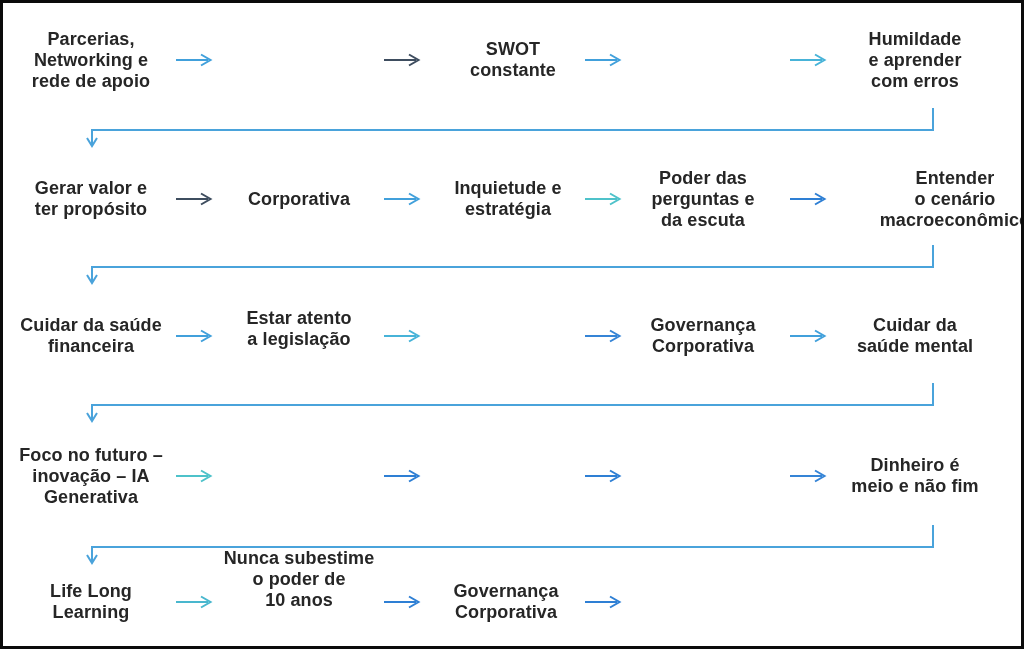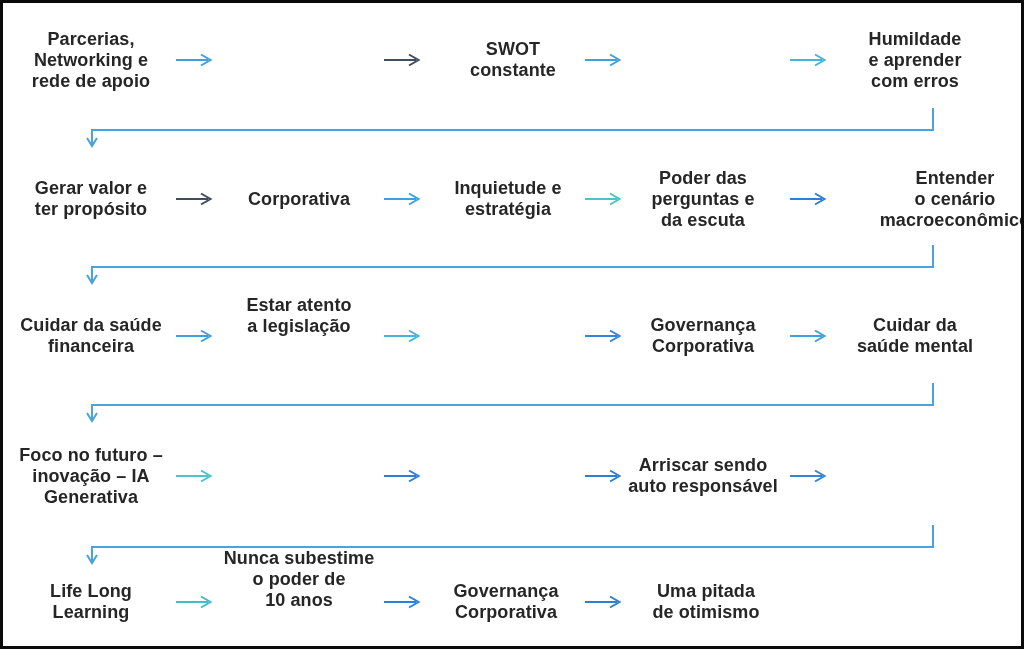--- a/index.html
+++ b/index.html
@@ -116,21 +116,21 @@
   </svg>
 
   <div class="node" style="left:88px;top:333px">Cuidar da saúde
 financeira</div>
   <svg class="harrow" style="left:172px;top:325px" width="40" height="16" viewBox="0 0 40 16">
     <g fill="none" stroke-width="2" stroke="#41A0DB">
         <line x1="1" y1="8" x2="33" y2="8"></line>
         <path d="M26 2.5 L35.5 8 L26 13.5"></path>
       </g>
   </svg>
-  <div class="node" style="left:296px;top:313px">Estar atento
+  <div class="node" style="left:296px;top:326px">Estar atento
 a legislação</div>
   <svg class="harrow" style="left:380px;top:325px" width="40" height="16" viewBox="0 0 40 16">
     <g fill="none" stroke-width="2" stroke="#47B3D8">
         <line x1="1" y1="8" x2="33" y2="8"></line>
         <path d="M26 2.5 L35.5 8 L26 13.5"></path>
       </g>
   </svg>
   <svg class="harrow" style="left:581px;top:325px" width="40" height="16" viewBox="0 0 40 16">
     <g fill="none" stroke-width="2" stroke="#3584D6">
         <line x1="1" y1="8" x2="33" y2="8"></line>
@@ -169,28 +169,28 @@
         <line x1="1" y1="8" x2="33" y2="8"></line>
         <path d="M26 2.5 L35.5 8 L26 13.5"></path>
       </g>
   </svg>
   <svg class="harrow" style="left:581px;top:465px" width="40" height="16" viewBox="0 0 40 16">
     <g fill="none" stroke-width="2" stroke="#2E7FD4">
         <line x1="1" y1="8" x2="33" y2="8"></line>
         <path d="M26 2.5 L35.5 8 L26 13.5"></path>
       </g>
   </svg>
-  <div class="node" style="left:700px;top:473px">Arriscar sendo
-auto responsável</div>
   <svg class="harrow" style="left:786px;top:465px" width="40" height="16" viewBox="0 0 40 16">
     <g fill="none" stroke-width="2" stroke="#3584D6">
         <line x1="1" y1="8" x2="33" y2="8"></line>
         <path d="M26 2.5 L35.5 8 L26 13.5"></path>
       </g>
   </svg>
+  <div class="node" style="left:912px;top:473px">Dinheiro é
+meio e não fim</div>
 
   <svg class="connector" style="top:521px" viewBox="0 0 860 46">
     <g fill="none" stroke-width="2" stroke="#4AA3DB">
         <path d="M850 1 V23 H9 V38"></path>
         <path d="M4 31 L9 39 L14 31"></path>
       </g>
   </svg>
 
   <div class="node" style="left:88px;top:599px">Life Long
 Learning</div>
@@ -210,16 +210,14 @@
       </g>
   </svg>
   <div class="node" style="left:503px;top:599px">Governança
 Corporativa</div>
   <svg class="harrow" style="left:581px;top:591px" width="40" height="16" viewBox="0 0 40 16">
     <g fill="none" stroke-width="2" stroke="#2E7FD4">
         <line x1="1" y1="8" x2="33" y2="8"></line>
         <path d="M26 2.5 L35.5 8 L26 13.5"></path>
       </g>
   </svg>
-  <div class="node" style="left:703px;top:599px">Uma pitada
-de otimismo</div>
 
 </div>
 
 </body></html>

